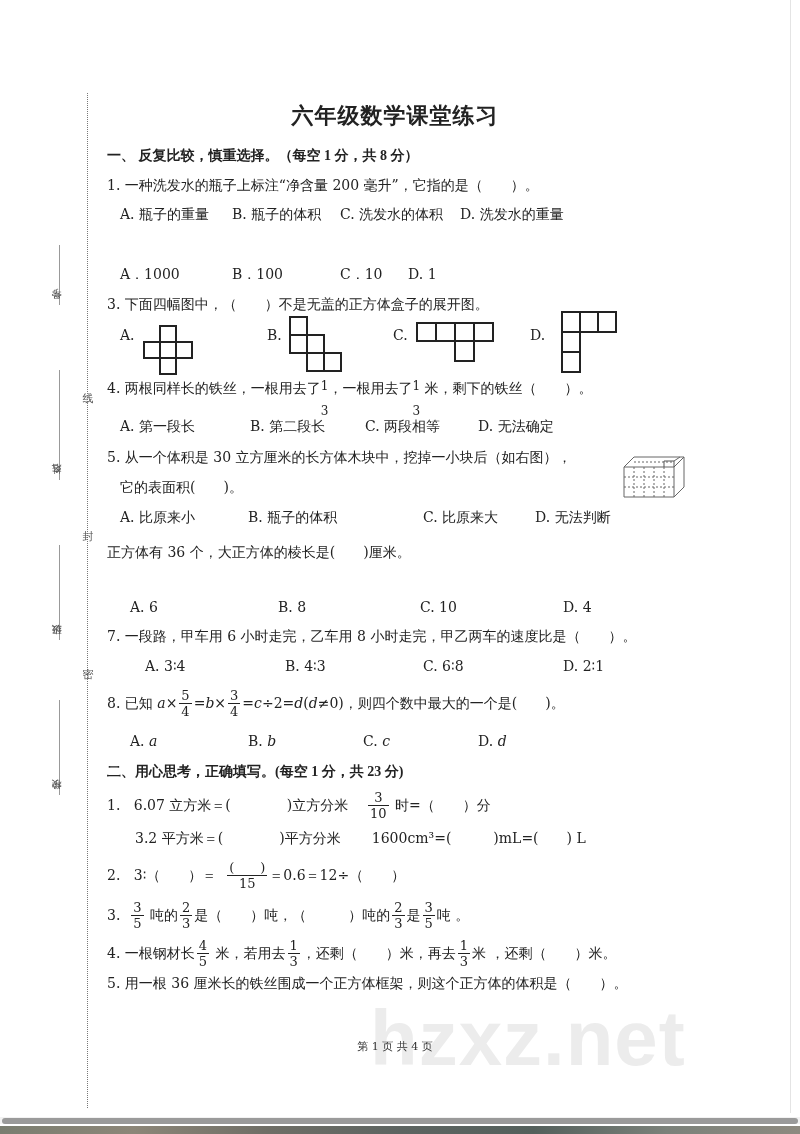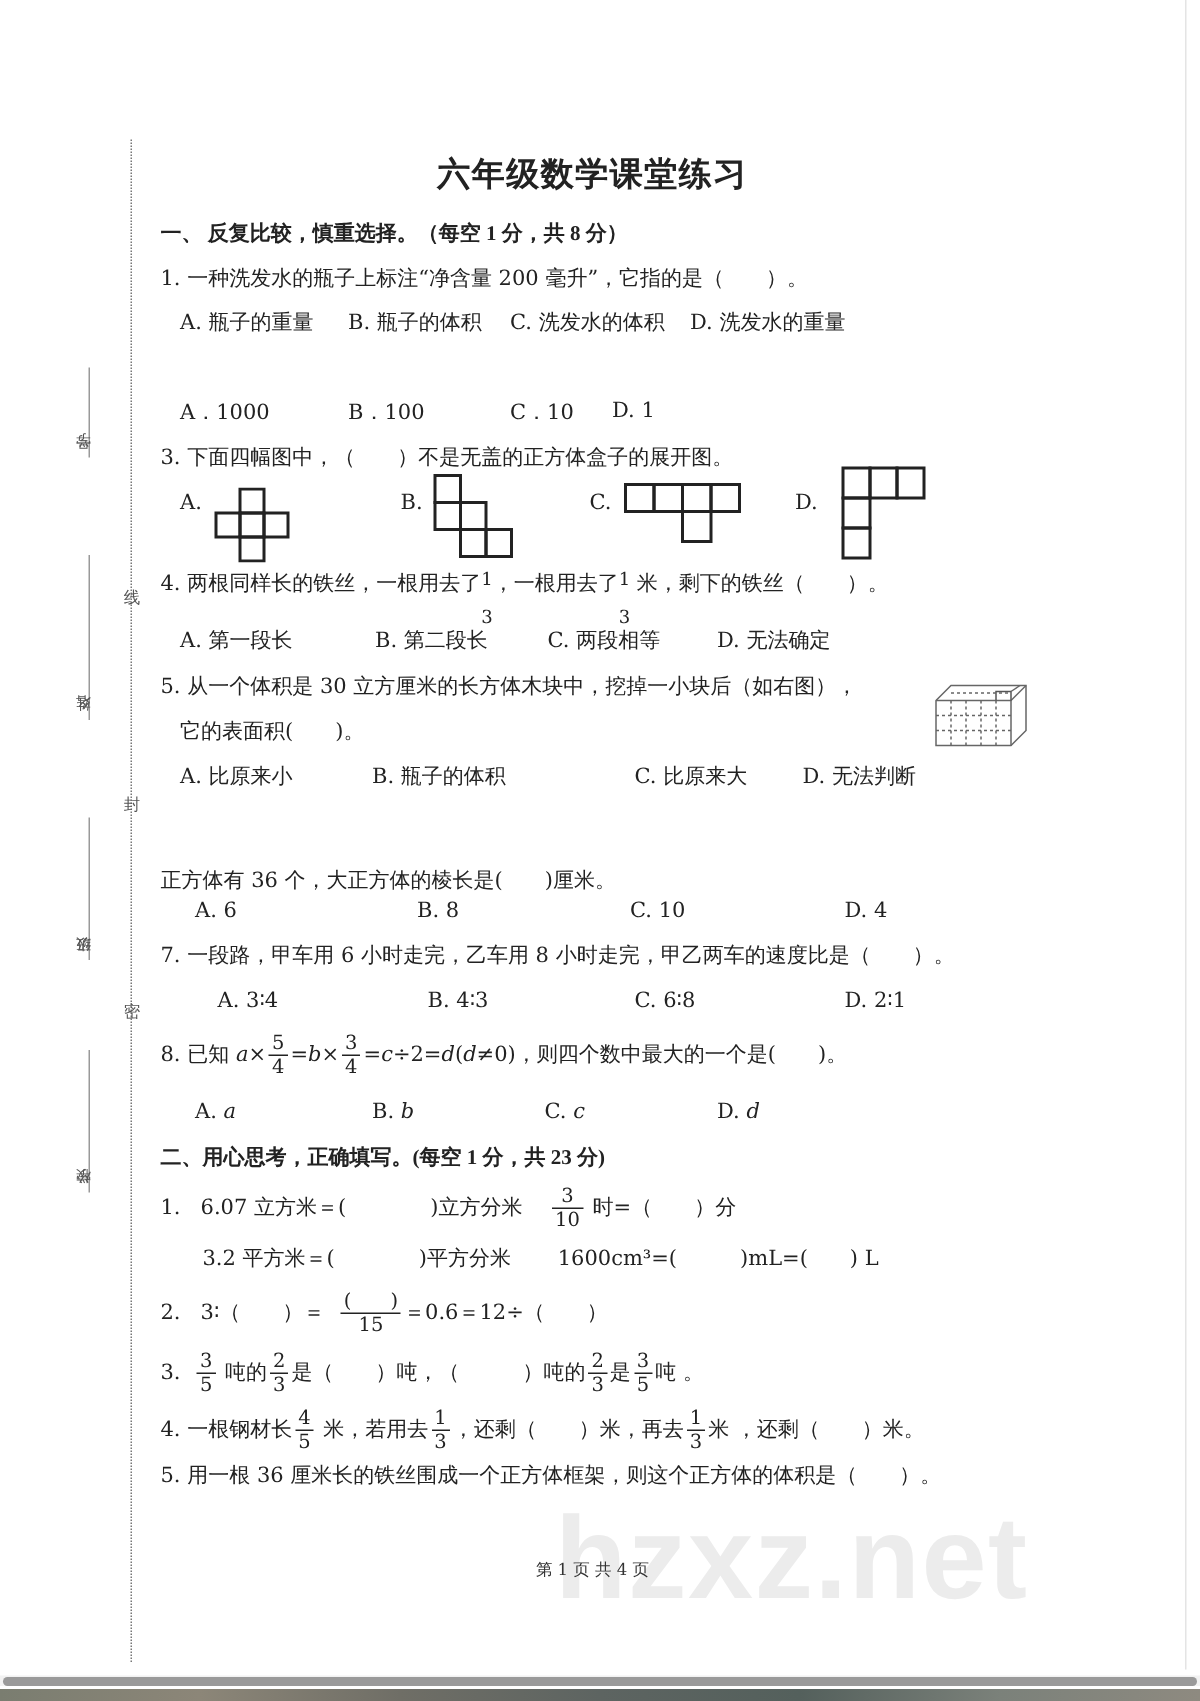--- a/index.html
+++ b/index.html
@@ -147,21 +147,21 @@
       <path d="M2 22 L52 22 M2 32 L52 32 M12 12 L12 42 M22 12 L22 42 M32 12 L32 42 M42 12 L42 42" stroke-dasharray="2 2"></path>
       <path d="M12 7 L52 7" stroke-dasharray="2 2"></path>
     </g>
       </svg>
   </div>
   <div class="opt" style="left:120px;top:509px">A. 比原来小</div>
   <div class="opt" style="left:248px;top:509px">B. 瓶子的体积</div>
   <div class="opt" style="left:423px;top:509px">C. 比原来大</div>
   <div class="opt" style="left:535px;top:509px">D. 无法判断</div>
 
-  <div class="row" style="top:578px">正方体有 36 个，大正方体的棱长是(　　)厘米。</div>
+  <div class="row" style="top:544px">正方体有 36 个，大正方体的棱长是(　　)厘米。</div>
   <div class="opt" style="left:130px;top:599px">A. 6</div>
   <div class="opt" style="left:278px;top:599px">B. 8</div>
   <div class="opt" style="left:420px;top:599px">C. 10</div>
   <div class="opt" style="left:563px;top:599px">D. 4</div>
 
   <div class="row" style="top:628px">7. 一段路，甲车用 6 小时走完，乙车用 8 小时走完，甲乙两车的速度比是（　　）。</div>
   <div class="opt" style="left:145px;top:658px">A. 3∶4</div>
   <div class="opt" style="left:285px;top:658px">B. 4∶3</div>
   <div class="opt" style="left:423px;top:658px">C. 6∶8</div>
   <div class="opt" style="left:563px;top:658px">D. 2∶1</div>

